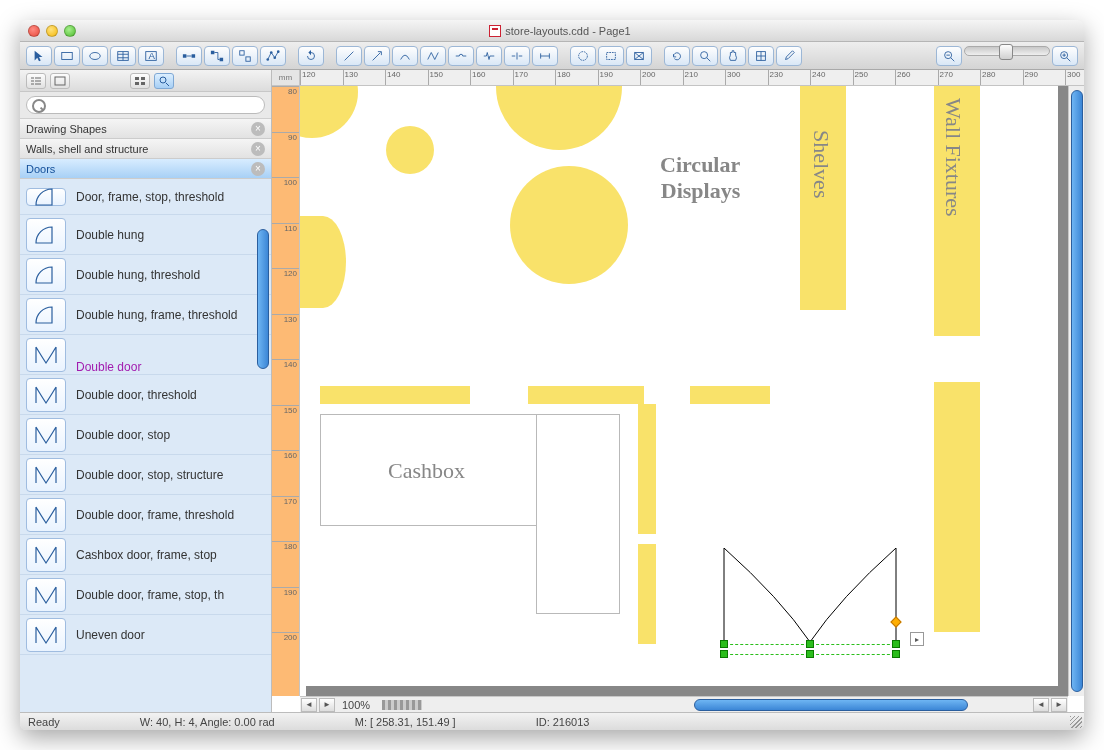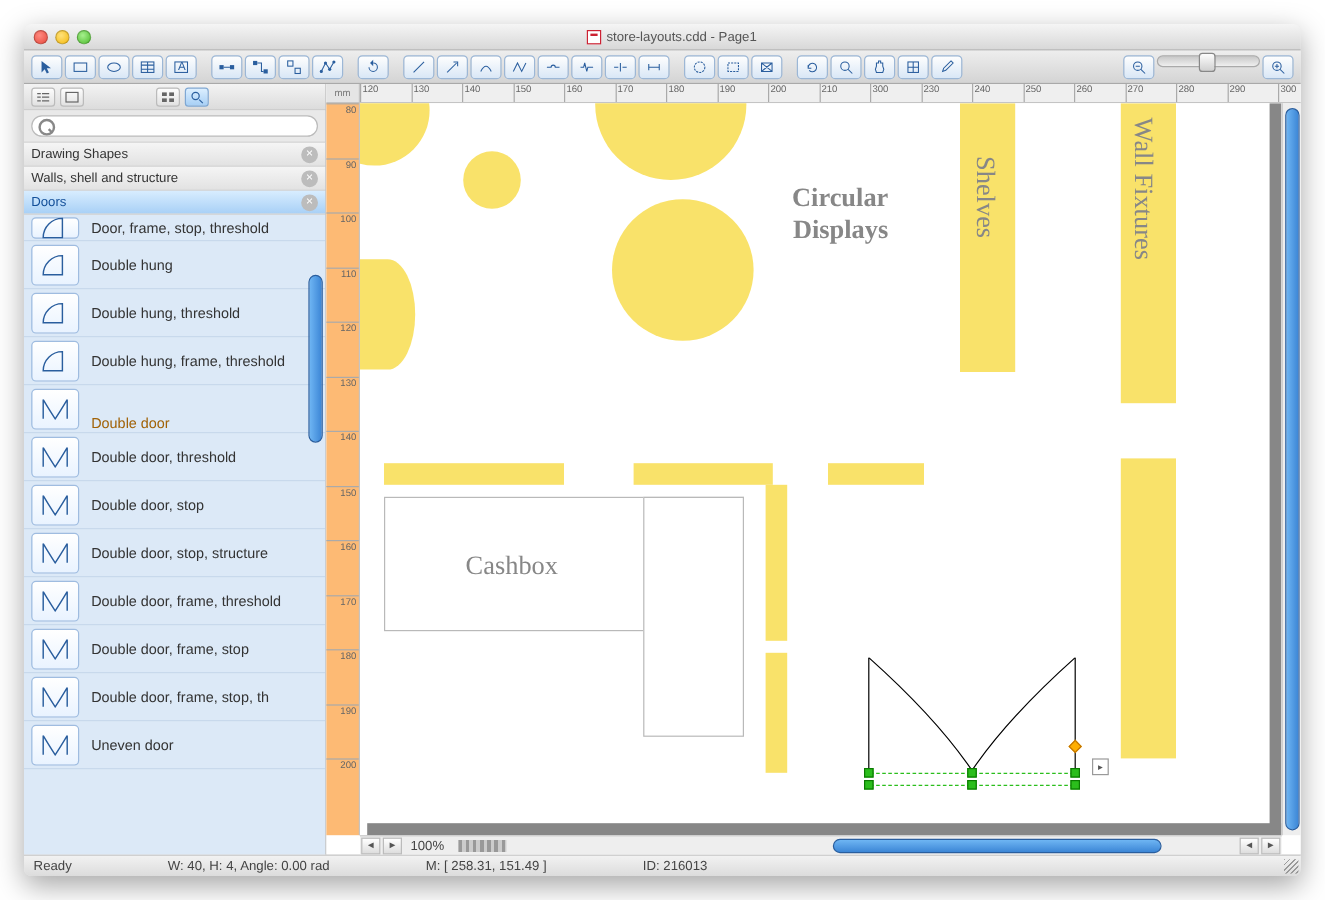--- a/index.html
+++ b/index.html
@@ -34,22 +34,22 @@
 .search-wrap::after{content:"";position:absolute;left:14px;top:12px;width:4px;height:2px;background:#888;transform:rotate(45deg);}
 .cat{height:20px;background:linear-gradient(#f5f5f5,#e2e2e2);border-bottom:1px solid #ccc;display:flex;align-items:center;justify-content:space-between;padding:0 6px;color:#333;font-size:12px;}
 .cat.active{background:linear-gradient(#d8edff,#a8d0f6);color:#134f99;font-weight:500;}
 .cat .close-x{width:14px;height:14px;border-radius:50%;background:#bcbcbc;color:#fff;display:flex;align-items:center;justify-content:center;font-size:10px;line-height:1;}
 .shapes-list{flex:1;overflow:hidden;background:#dce9f7;position:relative;}
 .shape-item{display:flex;align-items:center;height:40px;gap:10px;padding:0 6px;border-bottom:1px solid #c8d9ec;}
 .shape-item.selected{color:#1a5fc4;}
 .shape-item .thumb{width:40px;height:34px;border:1px solid #9fbce0;border-radius:4px;background:linear-gradient(#fff,#e9f3ff);display:flex;align-items:center;justify-content:center;}
 .shape-item .thumb svg{width:28px;height:24px;stroke:#2a5e9e;fill:none;stroke-width:1.2;}
 .shape-item .lbl{color:#333;font-size:12px;}
-.shape-item.selected .lbl{color:#a16207;margin-top:24px;}
-.shape-item.cut{height:22px;color:#555;}
+.shape-item.selected .lbl{color:#a21caf;margin-top:24px;}
+.shape-item.cut{height:36px;color:#555;}
 .shape-item.cut .thumb{height:18px;}
 .scroll-track{position:absolute;right:2px;top:0;bottom:0;width:12px;}
 .scroll-thumb{position:absolute;right:0;width:12px;height:140px;top:50px;border-radius:6px;background:linear-gradient(90deg,#6eb5f3,#3c86d6);border:1px solid #2a5e9e;}
 .canvas-area{flex:1;display:flex;flex-direction:column;position:relative;background:#fff;}
 .ruler-units{position:absolute;left:0;top:0;width:28px;height:16px;background:#e5e5e5;border-right:1px solid #c4c4c4;border-bottom:1px solid #c4c4c4;font-size:8px;color:#777;display:flex;align-items:center;justify-content:center;}
 .ruler-h{height:16px;margin-left:28px;background:#efefef;border-bottom:1px solid #c4c4c4;position:relative;overflow:hidden;}
 .ruler-h .tick{position:absolute;top:0;bottom:0;border-left:1px solid #aaa;font-size:8px;color:#666;padding-left:1px;}
 .ruler-v{position:absolute;left:0;top:16px;bottom:16px;width:28px;background:#fdba74;border-right:1px solid #c4c4c4;}
 .ruler-v .tick{position:absolute;left:0;right:0;border-top:1px solid #aaa;font-size:8px;color:#666;padding-top:0;height:10px;text-align:right;padding-right:2px;}
 .canvas{position:absolute;left:28px;top:16px;right:16px;bottom:16px;background:#fff;overflow:hidden;}
@@ -410,21 +410,21 @@
                 </svg>
               </div>
               <span class="lbl">Double door, frame, threshold</span>
             </div>
             <div class="shape-item">
               <div class="thumb">
                 <svg viewBox="0 0 28 24">
                   <path d="M4 4 Q10 14 14 20 Q18 14 24 4 M4 4 L4 20 M24 4 L24 20"></path>
                 </svg>
               </div>
-              <span class="lbl">Double door, frame, stop</span>
+              <span class="lbl">Cashbox door, frame, stop</span>
             </div>
             <div class="shape-item">
               <div class="thumb">
                 <svg viewBox="0 0 28 24">
                   <path d="M4 4 Q10 14 14 20 Q18 14 24 4 M4 4 L4 20 M24 4 L24 20"></path>
                 </svg>
               </div>
               <span class="lbl">Double door, frame, stop, th</span>
             </div>
             <div class="shape-item">

